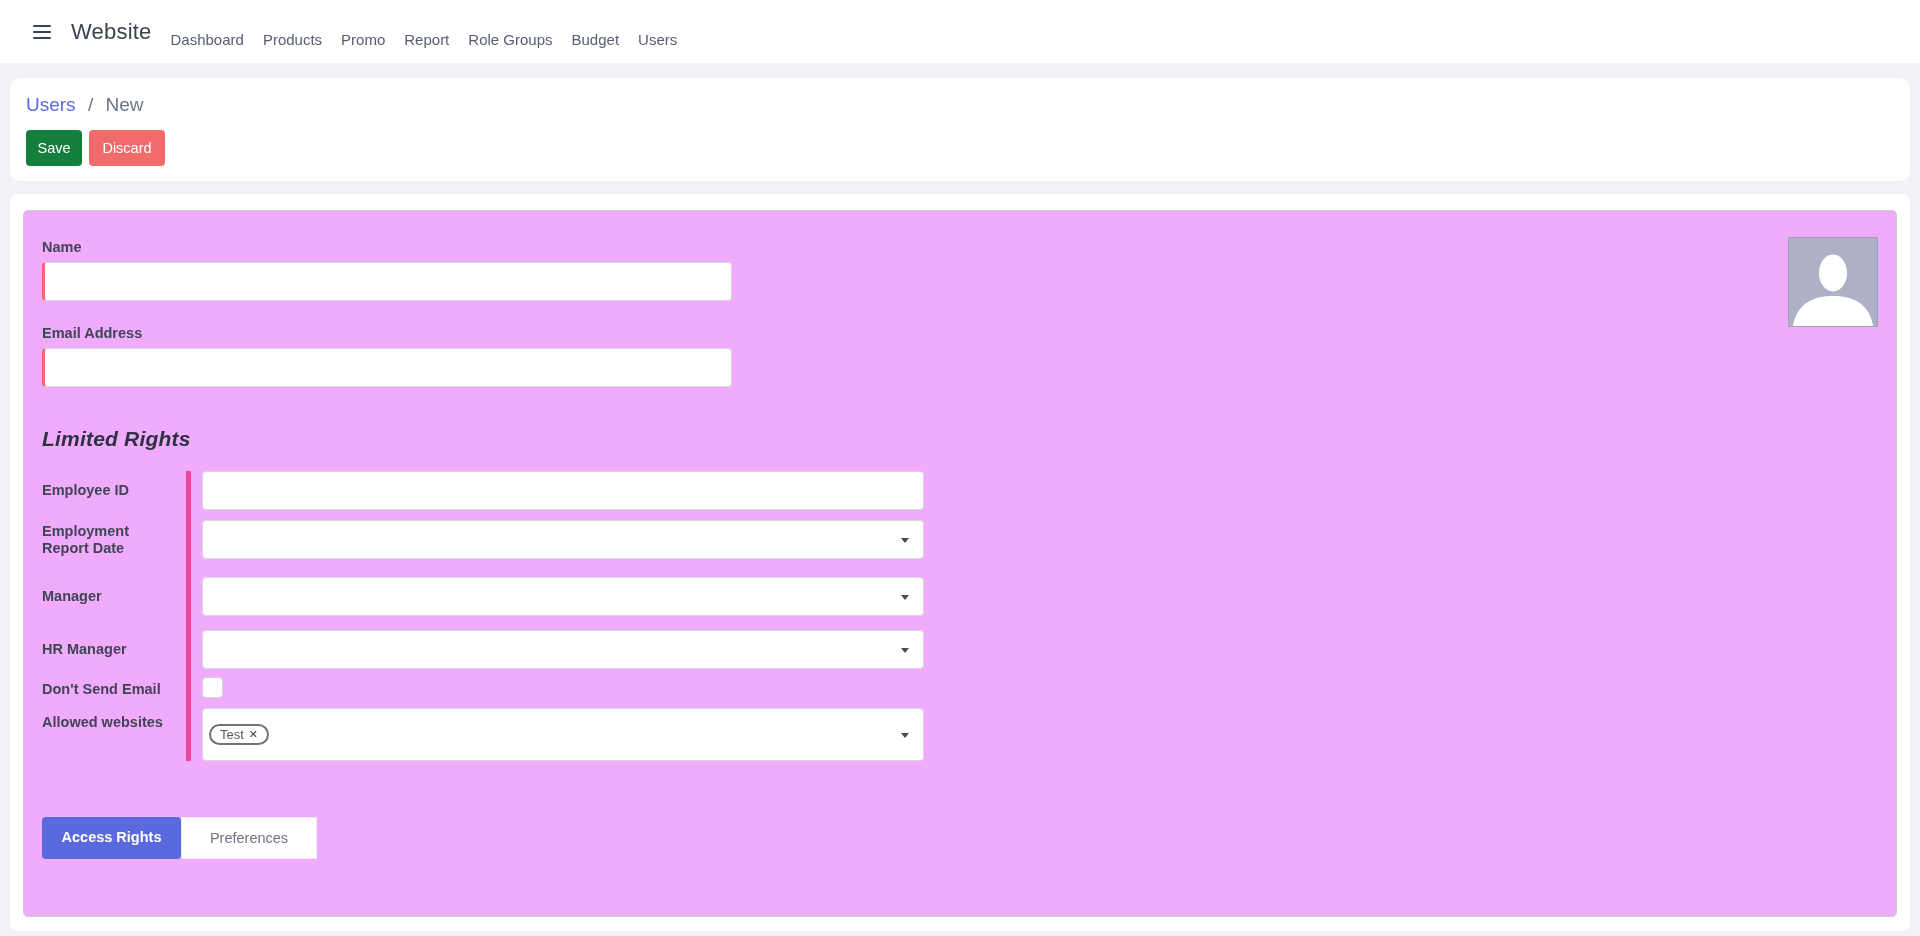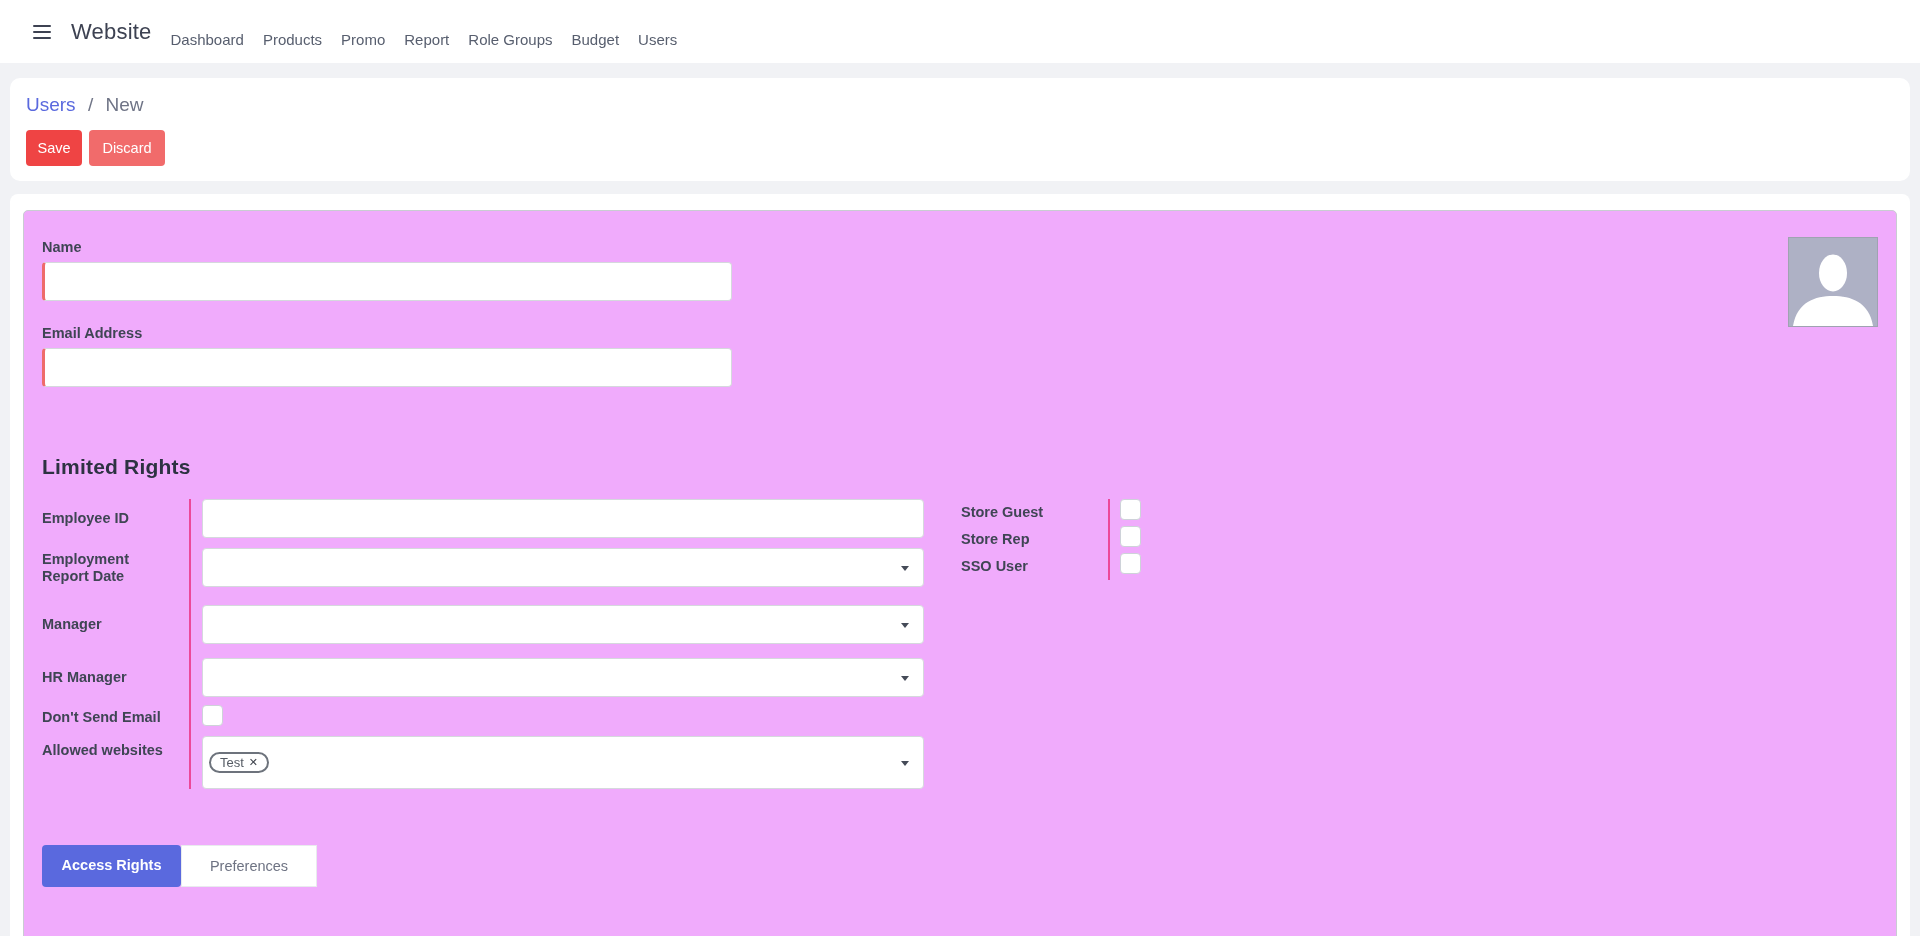--- a/index.html
+++ b/index.html
@@ -23,46 +23,46 @@
   
   .page { padding:15px 10px 0 10px; }
   .crumb-card { background:#fff; border-radius:10px; padding:16px 16px 15px 16px; margin-bottom:13px; }
   .crumbs { font-size:19px; }
   .crumb-link { color:#5a69de; cursor:pointer; }
   .crumb-sep { color:#6f7486; margin:0 7px; }
   .crumb-current { color:#6f7486; }
   .btn-row { margin-top:14px; display:flex; }
   .btn { border:none; border-radius:4px; font-size:14.5px; color:#fff; padding:10px 0; cursor:pointer;
          font-family:inherit; font-weight:500; }
-  .btn-save { background:#ef4444; width:56px; }
+  .btn-save { background:#15803d; width:56px; }
   .btn-discard { background:#f16b6b; width:76px; margin-left:7px; }
   
   .outer-card { background:#fff; border-radius:8px; padding:16px 13px 14px 13px; }
   .form-box { background:#f0abfc; border:1px solid #c9ccd2; border-radius:5px; padding:28px 18px 57px 18px; }
   .top-row { display:flex; justify-content:space-between; align-items:flex-start; }
   .basic-fields { width:690px; }
   .field-label { display:block; font-size:14.5px; font-weight:600; color:#3f4554; margin-bottom:7px; }
   .text-input {
     width:100%; height:39px; border:1px solid #d5d8dd; border-radius:4px;
     font-family:inherit; font-size:15px; padding:0 10px; color:#3f4554; background:#fff; outline:none;
   }
   .required { border-left:3px solid #ee6b6b; }
   .mb { margin-bottom:12px; }
   .mt { margin-top:12px; }
   .avatar-box {
     width:90px; height:90px; border:1px solid #9fa3b1; background:#aeb1c5;
     overflow:hidden; flex:0 0 auto; margin-top:-2px;
   }
-  .section-title { font-size:21px; font-weight:700; color:#2d3242; margin:68px 0 20px 0; letter-spacing:.2px; }
+  .section-title { font-size:21px; font-weight:700; color:#2d3242; margin:40px 0 20px 0; letter-spacing:.2px;font-style:italic; }
   
   .groups { display:flex; align-items:flex-start; }
   .group-left { display:grid; grid-template-columns:149px 733px; }
   .group-right { display:grid; grid-template-columns:149px auto; margin-left:37px; }
   .lbl-cell {
-    border-right:2px solid #ec4899; padding-right:10px;
+    border-right:5px solid #ec4899; padding-right:10px;
     display:flex; align-items:center; font-size:14.5px; font-weight:600; color:#3f4554; line-height:17px;
   }
   .lbl-top { align-items:flex-start; padding-top:6px; }
   .fld-cell { padding-left:11px; }
   .pb10 { padding-bottom:10px; } .pb18 { padding-bottom:18px; } .pb14 { padding-bottom:14px; }
   .pb8 { padding-bottom:8px; } .pb6 { padding-bottom:6px; }
   .select-box {
     position:relative; width:100%; height:39px; border:1px solid #d5d8dd; border-radius:4px;
     background:#fff; cursor:pointer;
   }
@@ -186,36 +186,20 @@
           <div class="fld-cell">
             <div class="tags-box">
               <span class="tag-pill">
                 <span>Test</span>
                 <span class="tag-x">✕</span>
               </span>
             </div>
           </div>
         </div>
 
-        <div class="group-right">
-          <div class="lbl-cell rgt-row">Store Guest</div>
-          <div class="rgt-chk rgt-row">
-              <span class="checkbox"></span>
-            </div>
-
-          <div class="lbl-cell rgt-row">Store Rep</div>
-          <div class="rgt-chk rgt-row">
-              <span class="checkbox"></span>
-            </div>
-
-          <div class="lbl-cell rgt-row">SSO User</div>
-          <div class="rgt-chk rgt-row">
-              <span class="checkbox"></span>
-            </div>
-        </div>
       </div>
 
       <div class="tabs">
         <div class="tab tab-active">Access Rights</div>
         <div class="tab tab-inactive">Preferences</div>
       </div>
 
     </div>
   </div>
 </div>

